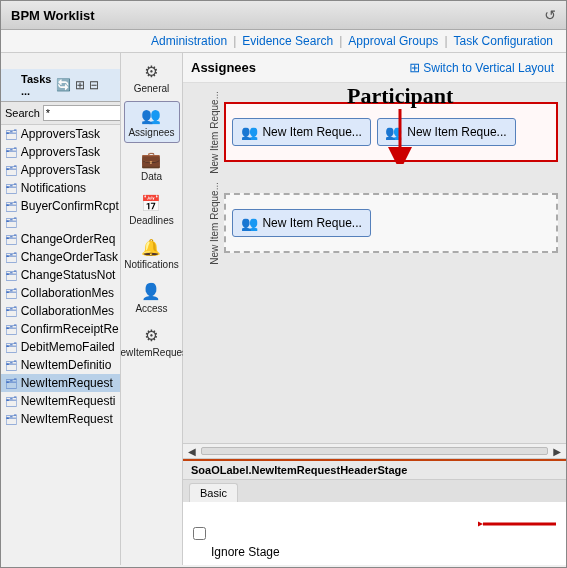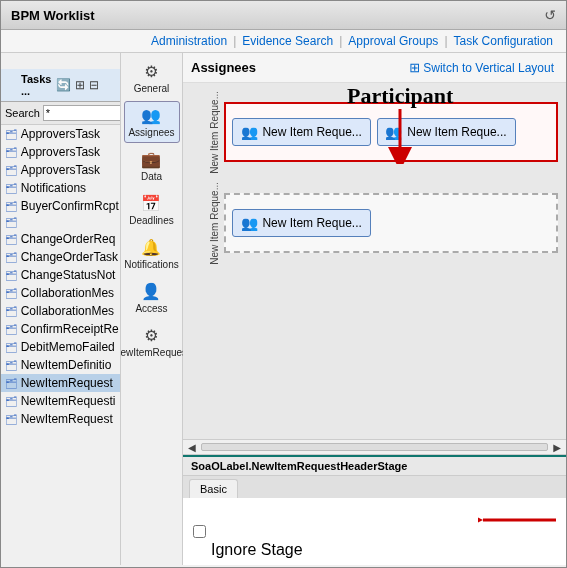--- a/index.html
+++ b/index.html
@@ -244,21 +244,21 @@
       flex: 1;
       height: 8px;
       background: #ddd;
       border: 1px solid #bbb;
       border-radius: 2px;
       margin: 0 2px;
     }
 
     
     .bottom-panel {
-      border-top: 2px solid #0f766e;
+      border-top: 2px solid #c2410c;
       background: #0ea5e9;
     }
     .bottom-label {
       padding: 3px 8px;
       font-size: 11px;
       background: #e8e8e8;
       border-bottom: 1px solid #ccc;
       font-weight: bold;
     }
     .bottom-tabs {
@@ -285,21 +285,21 @@
       padding: 6px 10px;
       background: #fff;
       min-height: 50px;
       position: relative;
     }
     .checkbox-row {
       display: flex;
       align-items: center;
       gap: 5px;
     }
-    .checkbox-label { font-size: 16px; margin-top: 37px; }
+    .checkbox-label { font-size: 12px; margin-top: 37px; }
 
     .big-label {
       font-size: 24px;
       font-weight: bold;
       font-family: Georgia, serif;
     }
 
     .red-arrow-svg { display: block; }
 
     

